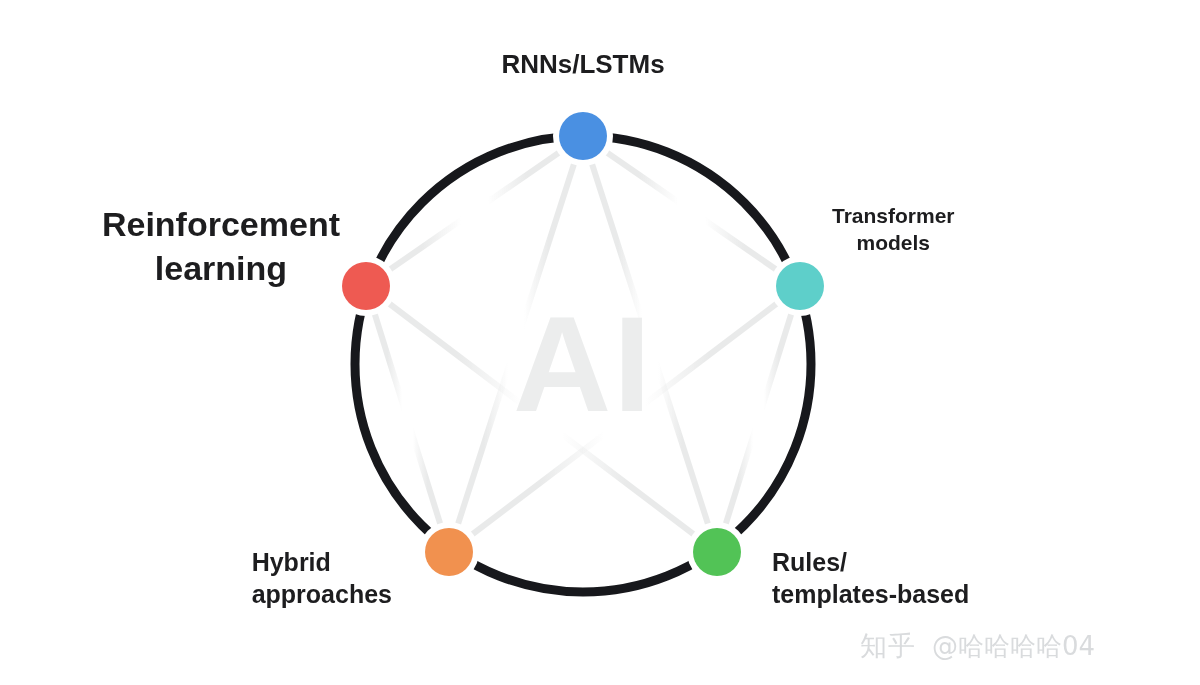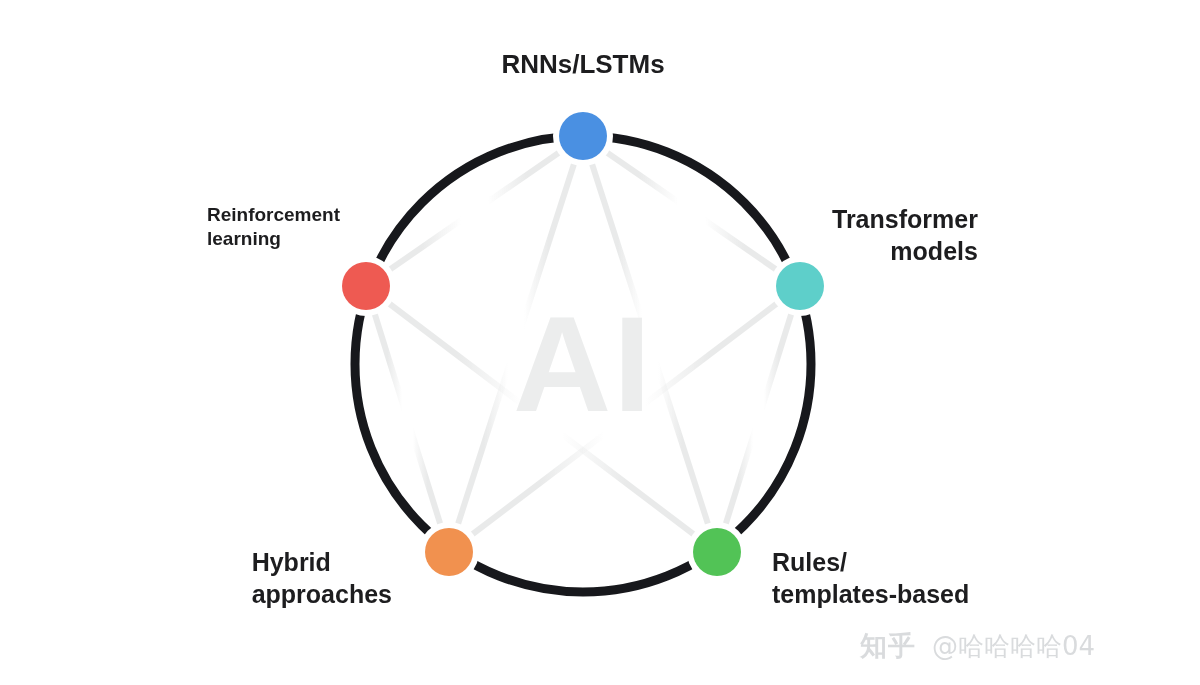--- a/index.html
+++ b/index.html
@@ -65,29 +65,29 @@
     left: 583px;
     top: 42px;
     transform: translateX(-50%);
     font-size: 26px;
     text-align: center;
   }
 
   .label-left {
     right: 860px;    
     top: 197px;
-    font-size: 19px;
-    text-align: left;
+    font-size: 34px;
+    text-align: center;
   }
 
   .label-right {
     left: 832px;
     top: 197px;
-    font-size: 25px;
-    text-align: right;
+    font-size: 21px;
+    text-align: center;
   }
 
   .label-bottom-left {
     right: 808px;    
     top: 540px;
     font-size: 25px;
   }
 
   .label-bottom-right {
     left: 772px;
@@ -103,21 +103,21 @@
     top: 622px;
     display: flex;
     align-items: center;
     gap: 16px;
     color: #d9dbdd;
     user-select: none;
   }
   .zhihu-logo {
     font-family: "DejaVu Sans", sans-serif;
     font-size: 27px;
-    font-weight: bold;
+    font-weight: normal;
     letter-spacing: 1px;
   }
   .zhihu-handle {
     font-family: "DejaVu Sans", sans-serif;
     font-size: 26px;
     font-weight: normal;
     letter-spacing: 0px;
   }
 </style>
 </head>

